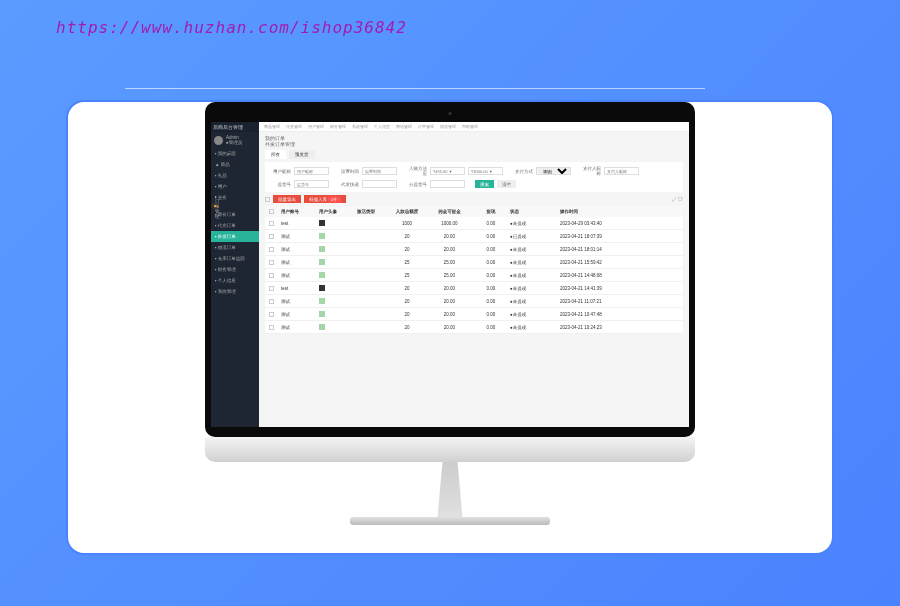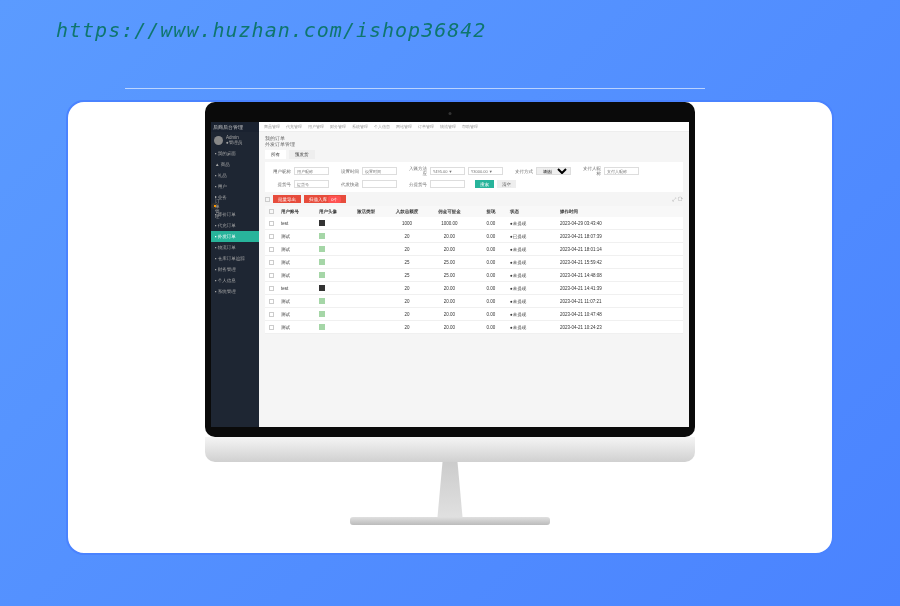--- a/index.html
+++ b/index.html
@@ -1,17 +1,17 @@
 <!DOCTYPE html>
 <html><head>
 <meta charset="utf-8">
 <style>
 *{margin:0;padding:0;box-sizing:border-box;font-family:-apple-system,Arial,sans-serif}
 body{width:900px;height:606px;background:linear-gradient(135deg,#5B9BFF 0%,#4A83FF 100%);position:relative;overflow:hidden}
-.wm{position:absolute;top:18px;left:56px;color:#0f766e;font-family:monospace;font-size:20px;font-style:italic;letter-spacing:1px}
+.wm{position:absolute;top:18px;left:56px;color:#a21caf;font-family:monospace;font-size:16px;font-style:italic;letter-spacing:1px}
 .hr{position:absolute;top:88px;left:125px;width:580px;height:1px;background:rgba(255,255,255,0.6)}
 .panel{position:absolute;top:100px;left:66px;width:768px;height:455px;background:#fff;border-radius:18px;border:2px solid #4A83FF;padding:16px}
 .monitor{position:absolute;left:50%;transform:translateX(-50%);top:0;width:490px}
 .bezel{background:#0a0a0a;border-radius:10px;padding:20px 6px 6px;height:335px;position:relative}
 .cam{position:absolute;top:10px;left:50%;transform:translateX(-50%);width:3px;height:3px;background:#333;border-radius:50%}
 .screen{background:#fff;height:305px;display:flex;font-size:4.5px;color:#333;overflow:hidden}
 .sidebar{width:48px;background:#1e2633;color:#aaa;display:flex;flex-direction:column}
 .brand{height:10px;background:#1a2230;font-size:5px;padding:2px;color:#ccc}
 .avatar{display:flex;gap:3px;padding:3px;align-items:center}
 .avatar-img{width:9px;height:9px;background:#888;border-radius:50%}

